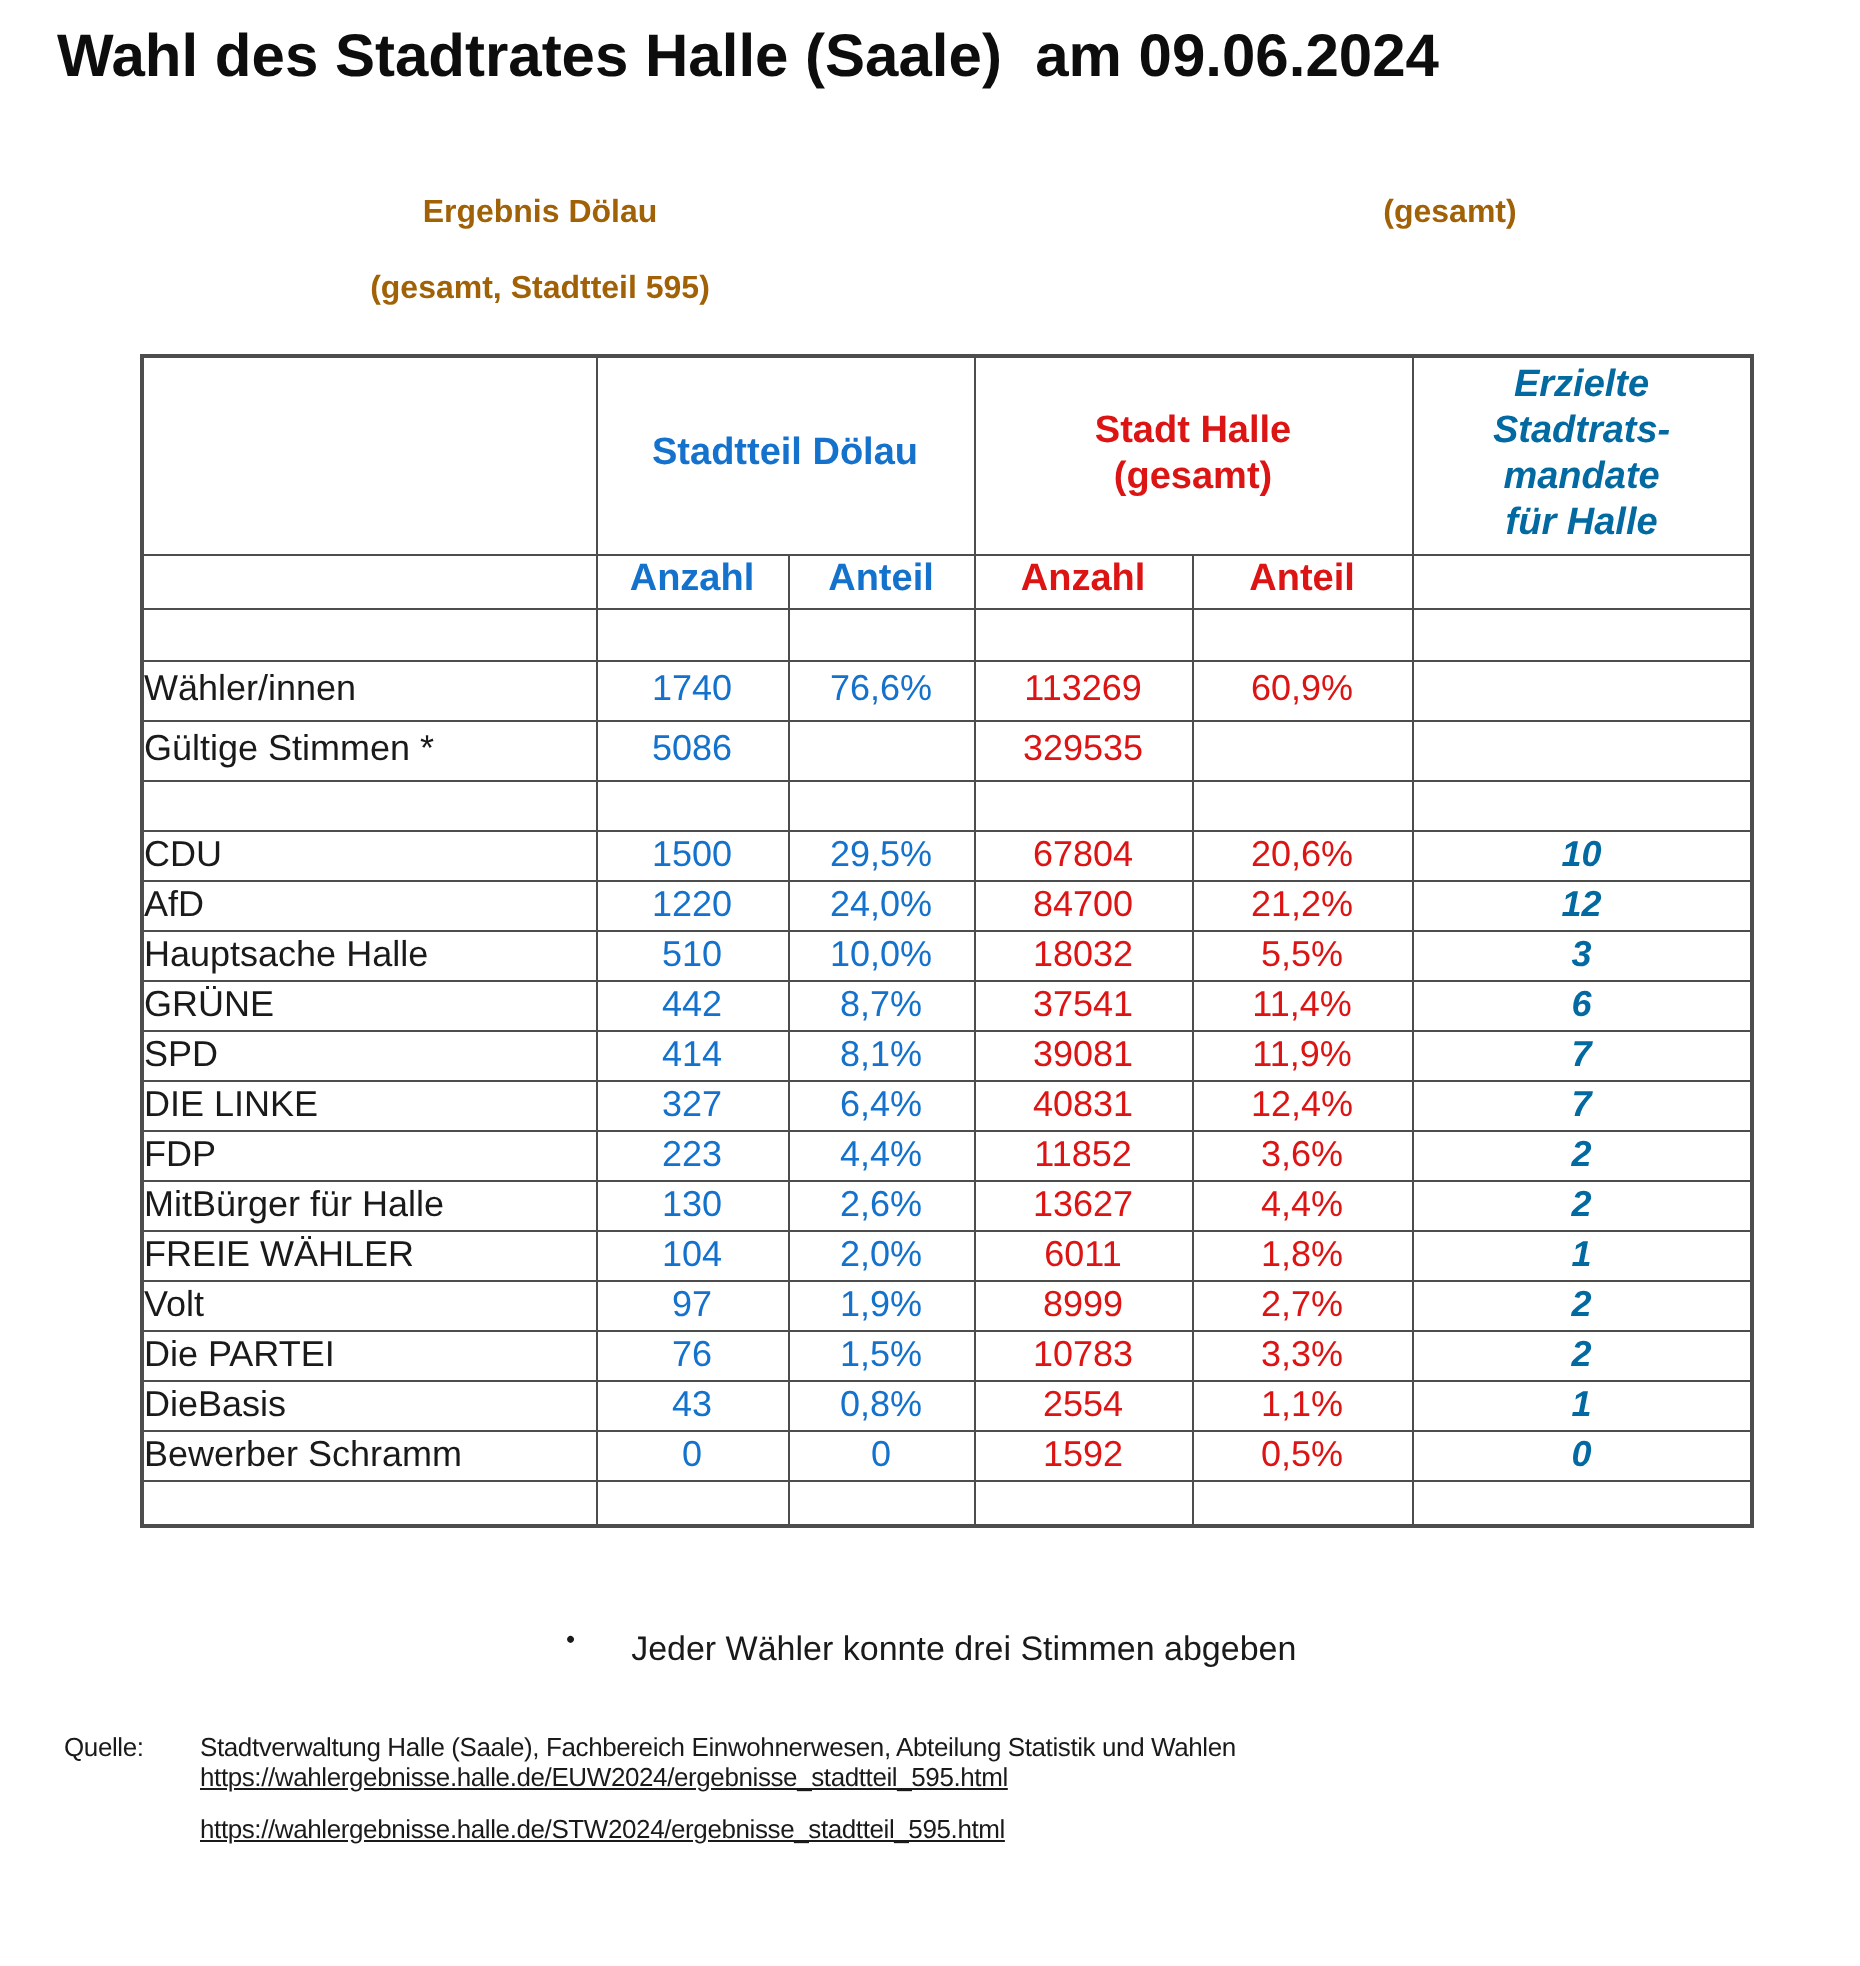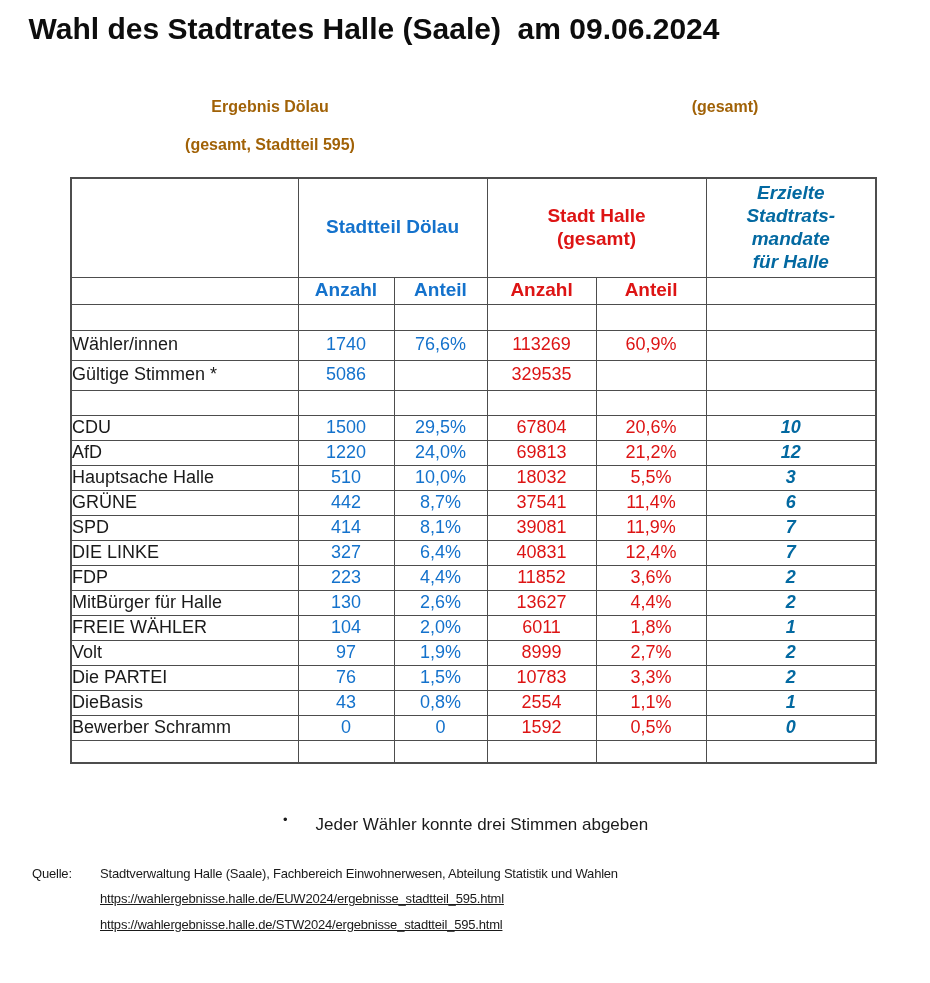--- a/index.html
+++ b/index.html
@@ -50,21 +50,21 @@
   }
   .footnote .bullet{
     font-size:13px;vertical-align:6px;margin-right:28px;
   }
   .source{
     position:absolute;top:866px;left:32px;width:880px;
     font-size:13px;color:#1a1a1a;letter-spacing:-0.2px;
   }
   .source-line1{display:flex;}
   .source-label{width:68px;flex:0 0 auto;}
-  .source-links{margin-left:68px;margin-top:10px;}
+  .source-links{margin-left:68px;}
   .source-links a{
     display:inline-block;color:#1a1a1a;text-decoration:underline;
     margin-bottom:11px;
   }
   .source-links .lnk{display:block;}
 </style>
 </head>
 <body>
 
 <div class="title">Wahl des Stadtrates Halle (Saale)  am 09.06.2024</div>
@@ -144,21 +144,21 @@
     <td class="c-num blue">1500</td>
     <td class="c-num blue">29,5%</td>
     <td class="c-num red">67804</td>
     <td class="c-num red">20,6%</td>
     <td class="c-num green bold">10</td>
   </tr>
   <tr class="r-party">
     <td class="c-label">AfD</td>
     <td class="c-num blue">1220</td>
     <td class="c-num blue">24,0%</td>
-    <td class="c-num red">69813</td>
+    <td class="c-num red">84700</td>
     <td class="c-num red">21,2%</td>
     <td class="c-num green bold">12</td>
   </tr>
   <tr class="r-party">
     <td class="c-label">Hauptsache Halle</td>
     <td class="c-num blue">510</td>
     <td class="c-num blue">10,0%</td>
     <td class="c-num red">18032</td>
     <td class="c-num red">5,5%</td>
     <td class="c-num green bold">3</td>

